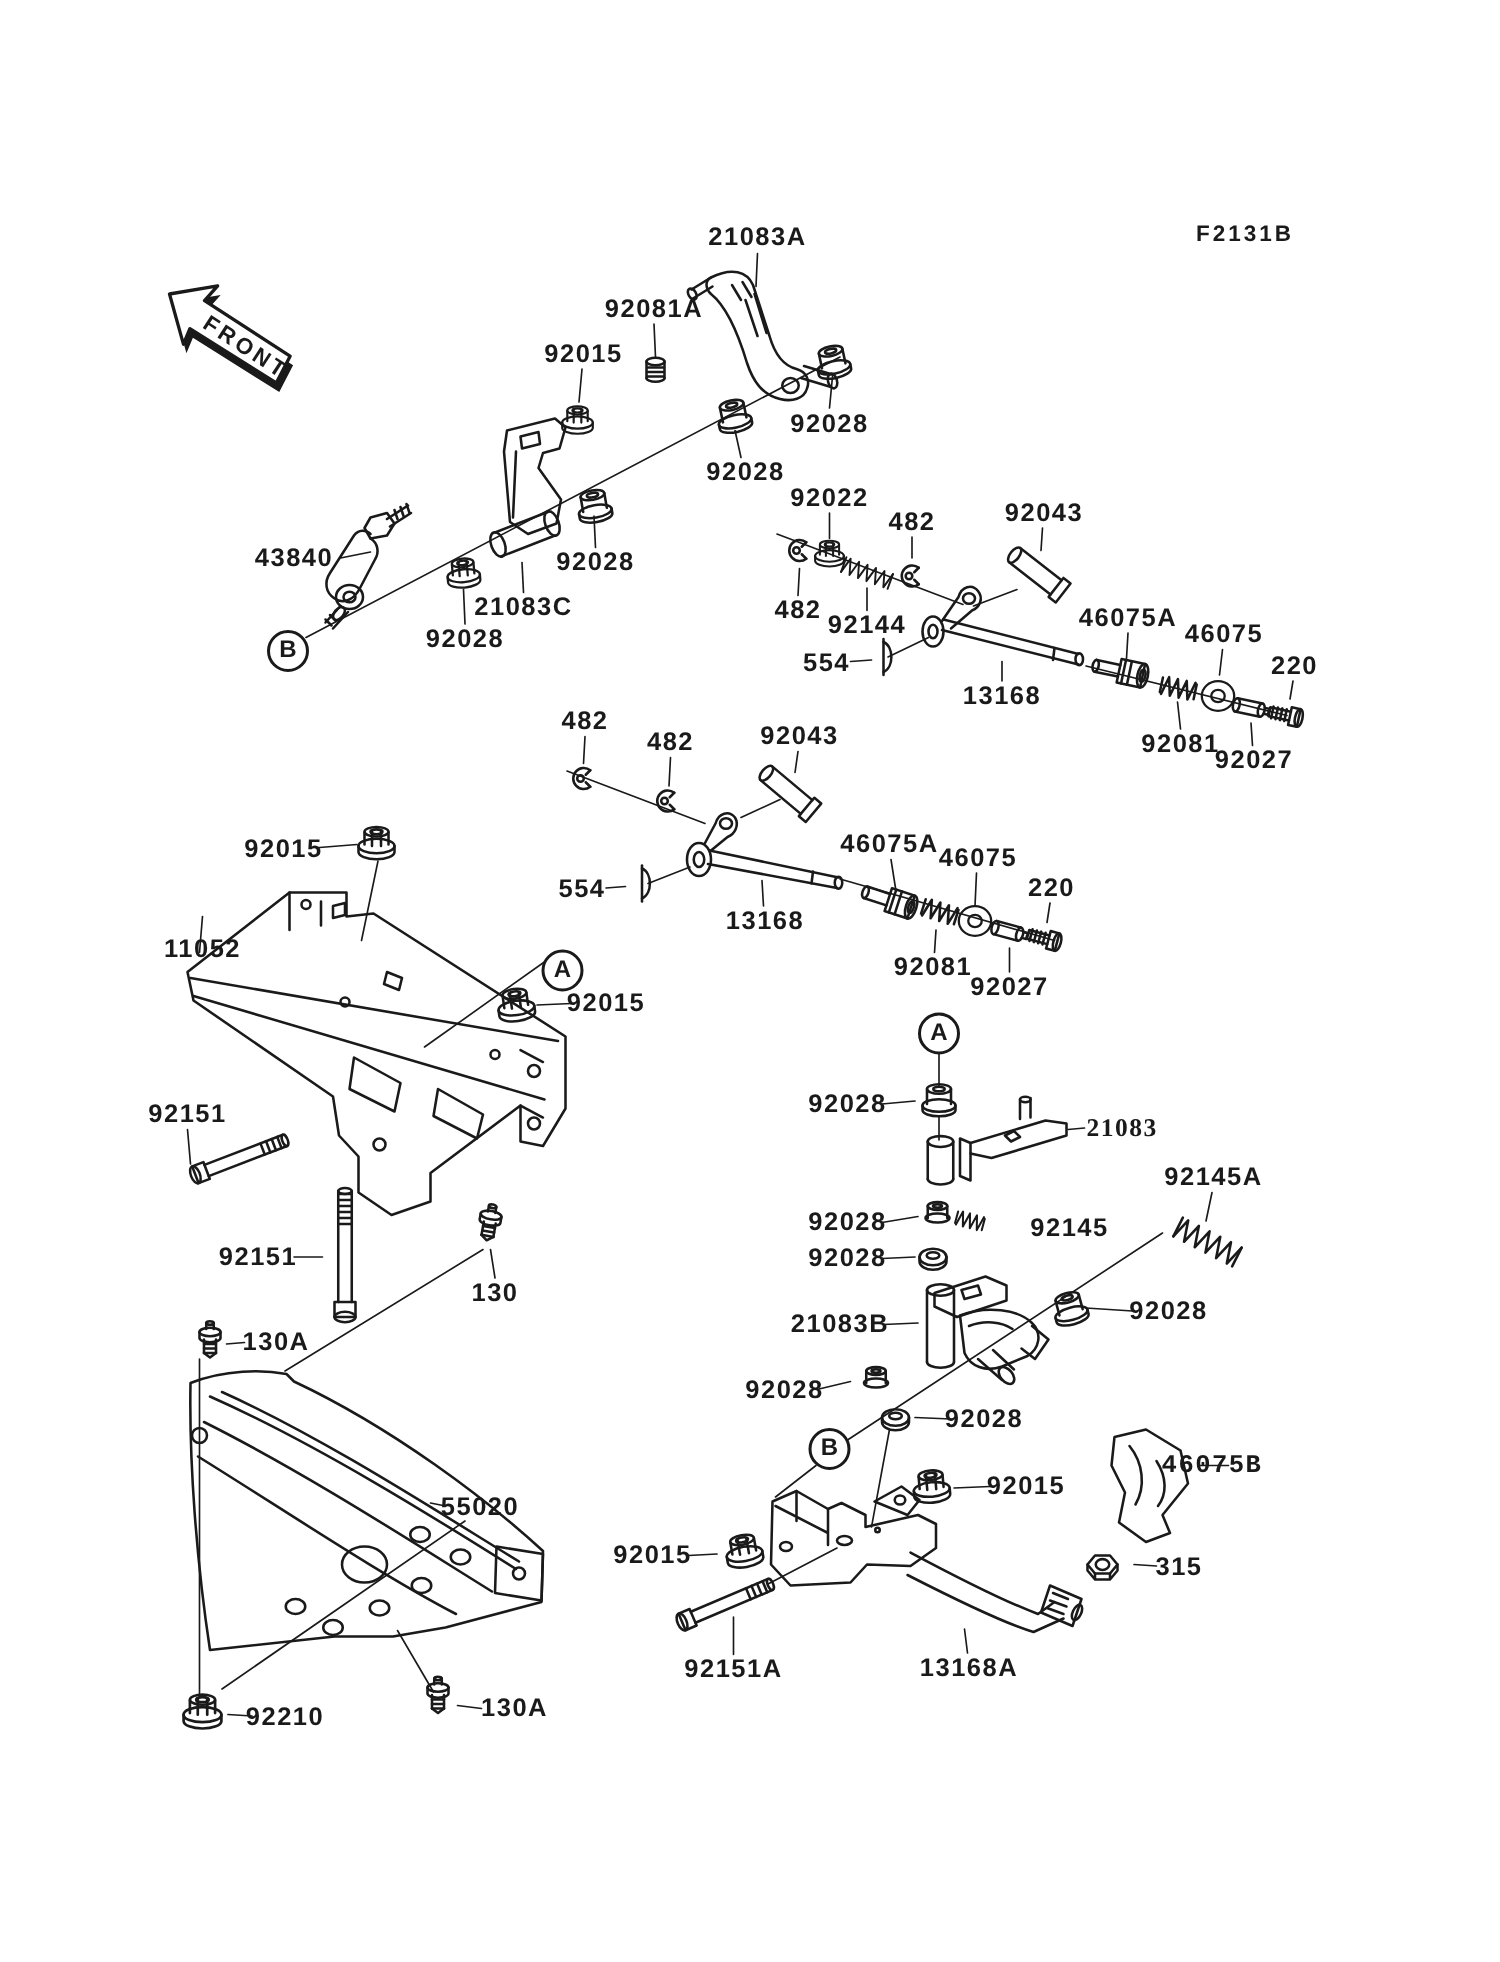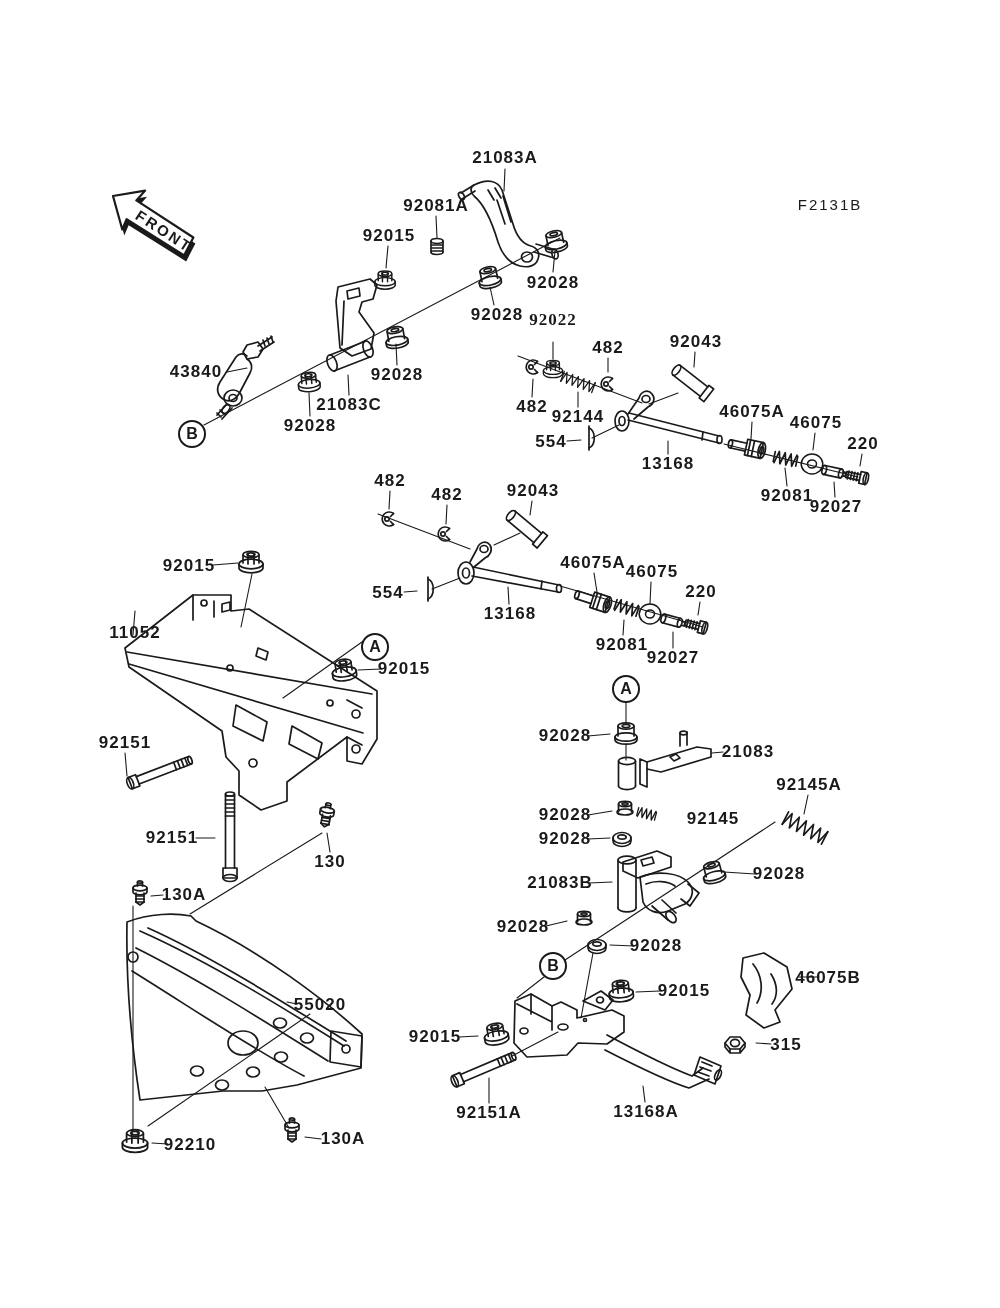--- a/index.html
+++ b/index.html
@@ -29,23 +29,22 @@
   .marker{
     position:absolute; width:28px; height:28px; box-sizing:border-box;
     border:2px solid var(--ink); border-radius:50%;
     display:flex; align-items:center; justify-content:center;
     transform:translate(-50%,-50%);
     font-size:16px; font-weight:bold; color:var(--ink);
     background:var(--paper); z-index:3;
   }
   .fig-code{
     position:absolute; transform:translate(-50%,-50%);
-    font-size:15px; font-weight:normal; letter-spacing:2px; color:var(--ink);
+    font-size:15px; font-weight:bold; letter-spacing:2px; color:var(--ink);
     z-index:3;
-    margin-top:48px;
   }
 </style>
 </head>
 <body>
 
 <div class="stage">
 
   <svg id="art" width="1000" height="1308" viewBox="0 0 1000 1308">
 
     <defs>
@@ -417,21 +416,21 @@
         <line x1="544" y1="977" x2="517" y2="998" class="thin"></line>
       </g>
   </svg>
 
   <div id="labels">
       <div class="part-label" style="left: 505px; top: 158px;">21083A</div>
       <div class="part-label" style="left: 436px; top: 206px;">92081A</div>
       <div class="part-label" style="left: 389px; top: 236px;">92015</div>
       <div class="part-label" style="left: 553px; top: 283px;">92028</div>
       <div class="part-label" style="left: 497px; top: 315px;">92028</div>
-      <div class="part-label" style="left: 553px; top: 320px; font-family: Liberation Serif, serif;">92022</div>
+      <div class="part-label" style="left: 553px; top: 332px;">92022</div>
       <div class="part-label" style="left: 608px; top: 348px;">482</div>
       <div class="part-label" style="left: 696px; top: 342px;">92043</div>
       <div class="part-label" style="left: 196px; top: 372px;">43840</div>
       <div class="part-label" style="left: 397px; top: 375px;">92028</div>
       <div class="part-label" style="left: 349px; top: 405px;">21083C</div>
       <div class="part-label" style="left: 310px; top: 426px;">92028</div>
       <div class="part-label" style="left: 532px; top: 407px;">482</div>
       <div class="part-label" style="left: 578px; top: 417px;">92144</div>
       <div class="part-label" style="left: 551px; top: 442px;">554</div>
       <div class="part-label" style="left: 668px; top: 464px;">13168</div>
@@ -454,31 +453,31 @@
       <div class="part-label" style="left: 135px; top: 601px; margin-top: 32px;">11052</div>
       <div class="part-label" style="left: 125px; top: 743px;">92151</div>
       <div class="part-label" style="left: 404px; top: 669px;">92015</div>
       <div class="part-label" style="left: 172px; top: 838px;">92151</div>
       <div class="part-label" style="left: 330px; top: 862px;">130</div>
       <div class="part-label" style="left: 184px; top: 895px;">130A</div>
       <div class="part-label" style="left: 320px; top: 1005px;">55020</div>
       <div class="part-label" style="left: 190px; top: 1145px;">92210</div>
       <div class="part-label" style="left: 343px; top: 1139px;">130A</div>
       <div class="part-label" style="left: 565px; top: 736px;">92028</div>
-      <div class="part-label" style="left: 748px; top: 752px;">21083</div>
+      <div class="part-label" style="left: 748px; top: 752px; font-family: Liberation Serif, serif;">21083</div>
       <div class="part-label" style="left: 565px; top: 815px;">92028</div>
       <div class="part-label" style="left: 713px; top: 819px;">92145</div>
       <div class="part-label" style="left: 809px; top: 785px;">92145A</div>
       <div class="part-label" style="left: 565px; top: 839px;">92028</div>
       <div class="part-label" style="left: 560px; top: 883px;">21083B</div>
       <div class="part-label" style="left: 779px; top: 874px;">92028</div>
       <div class="part-label" style="left: 523px; top: 927px;">92028</div>
       <div class="part-label" style="left: 656px; top: 946px;">92028</div>
       <div class="part-label" style="left: 684px; top: 991px;">92015</div>
-      <div class="part-label" style="left: 828px; top: 978px;">46075B</div>
+      <div class="part-label" style="left: 808px; top: 978px; font-family: Liberation Mono, monospace;">46075B</div>
       <div class="part-label" style="left: 786px; top: 1045px; text-align: center;">315</div>
       <div class="part-label" style="left: 435px; top: 1037px;">92015</div>
       <div class="part-label" style="left: 489px; top: 1113px;">92151A</div>
       <div class="part-label" style="left: 646px; top: 1112px;">13168A</div>
       <div class="marker" style="left: 192px; top: 434px;">B</div>
       <div class="marker" style="left: 375px; top: 647px;">A</div>
       <div class="marker" style="left: 626px; top: 689px;">A</div>
       <div class="marker" style="left: 553px; top: 966px;">B</div>
     </div>
 

